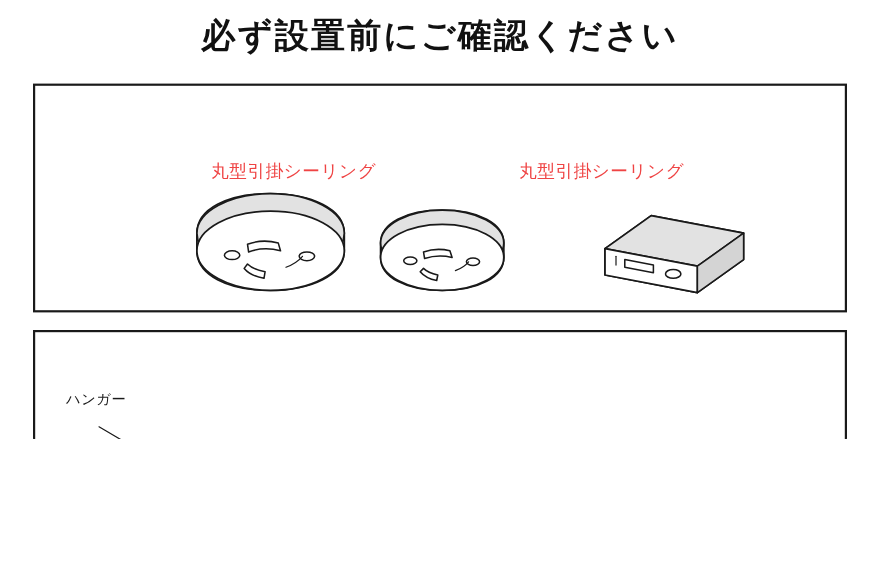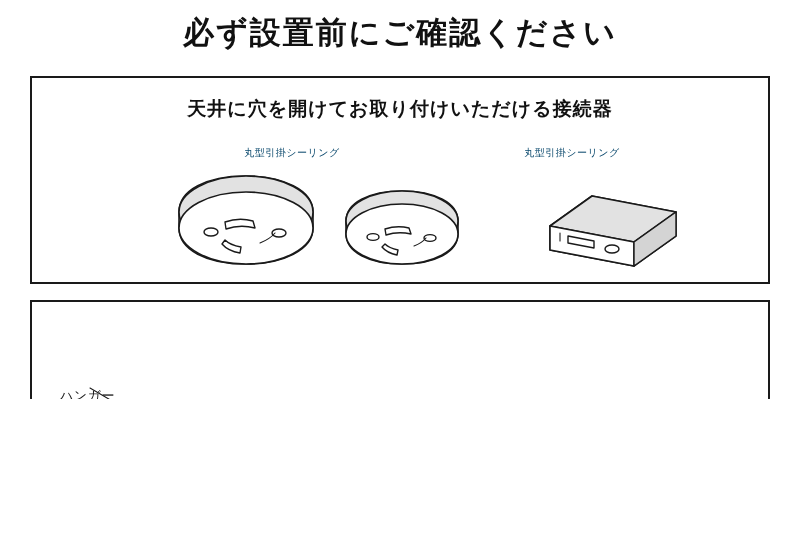--- a/index.html
+++ b/index.html
@@ -55,24 +55,23 @@
     left: 0;
     width: 100%;
     text-align: center;
     font-size: 19px;
     font-weight: bold;
     letter-spacing: 1px;
     color: #111111;
   }
   .item-caption {
     position: absolute;
-    font-size: 10px;
+    font-size: 16px;
     letter-spacing: 0.5px;
-    color: #0c4a6e;
-    text-align: center;
+    color: #ef4444;
     white-space: nowrap;
   }
   .hanger-label {
     position: absolute;
     font-size: 13px;
     letter-spacing: 0.5px;
     color: #1a1a1a;
     white-space: nowrap;
   }
   svg { display: block; }
@@ -125,21 +124,20 @@
   }
 </style>
 </head>
 <body>
 
 <div id="page">
 
   <div class="page-title">必ず設置前にご確認ください</div>
 
   <div class="panel" id="panel-ceiling-hole">
-    <div class="panel-title">天井に穴を開けてお取り付けいただける接続器</div>
 
     <div class="item-caption" style="left:160px; top:68px; width:200px;">丸型引掛シーリング</div>
     <div class="item-caption" style="left:440px; top:68px; width:200px;">丸型引掛シーリング</div>
 
     <div class="art" style="left:135px; top:92px;">
       <svg width="160" height="105" viewBox="0 0 160 105">
 
         <path class="fill-grey" d="M12,42 C12,20 40,6 78,6 C116,6 146,20 146,42 L146,58 C146,80 116,94 78,94 C40,94 12,80 12,58 Z"></path>
 
         <ellipse class="fill-grey2" cx="79" cy="42" rx="67" ry="36"></ellipse>
@@ -180,21 +178,21 @@
 
         <path class="slot" d="M38,50 l26,5 l0,7 l-26,-5 Z"></path>
         <ellipse class="slot" cx="82" cy="63" rx="7" ry="4"></ellipse>
         <path class="ln-thin" d="M30,47 l0,8"></path>
       </svg>
     </div>
   </div>
 
   <div class="panel" id="panel-no-hole">
 
-    <div class="hanger-label" style="left:28px; top:85px;">ハンガー</div>
+    <div class="hanger-label" style="left:28px; top:52px;">ハンガー</div>
 
     <svg class="art" style="left:20px; top:78px;" width="140" height="60">
       <path class="ln-thin" d="M38,8 L96,42"></path>
     </svg>
 
     <div class="art" style="left:78px; top:108px;">
       <svg width="190" height="86" viewBox="0 0 190 86">
 
         <path class="fill-grey" d="M18,40 C18,22 48,10 92,10 C136,10 166,22 166,40 L166,50 C166,68 136,80 92,80 C48,80 18,68 18,50 Z"></path>
         <ellipse class="fill-white" cx="92" cy="40" rx="74" ry="30"></ellipse>

